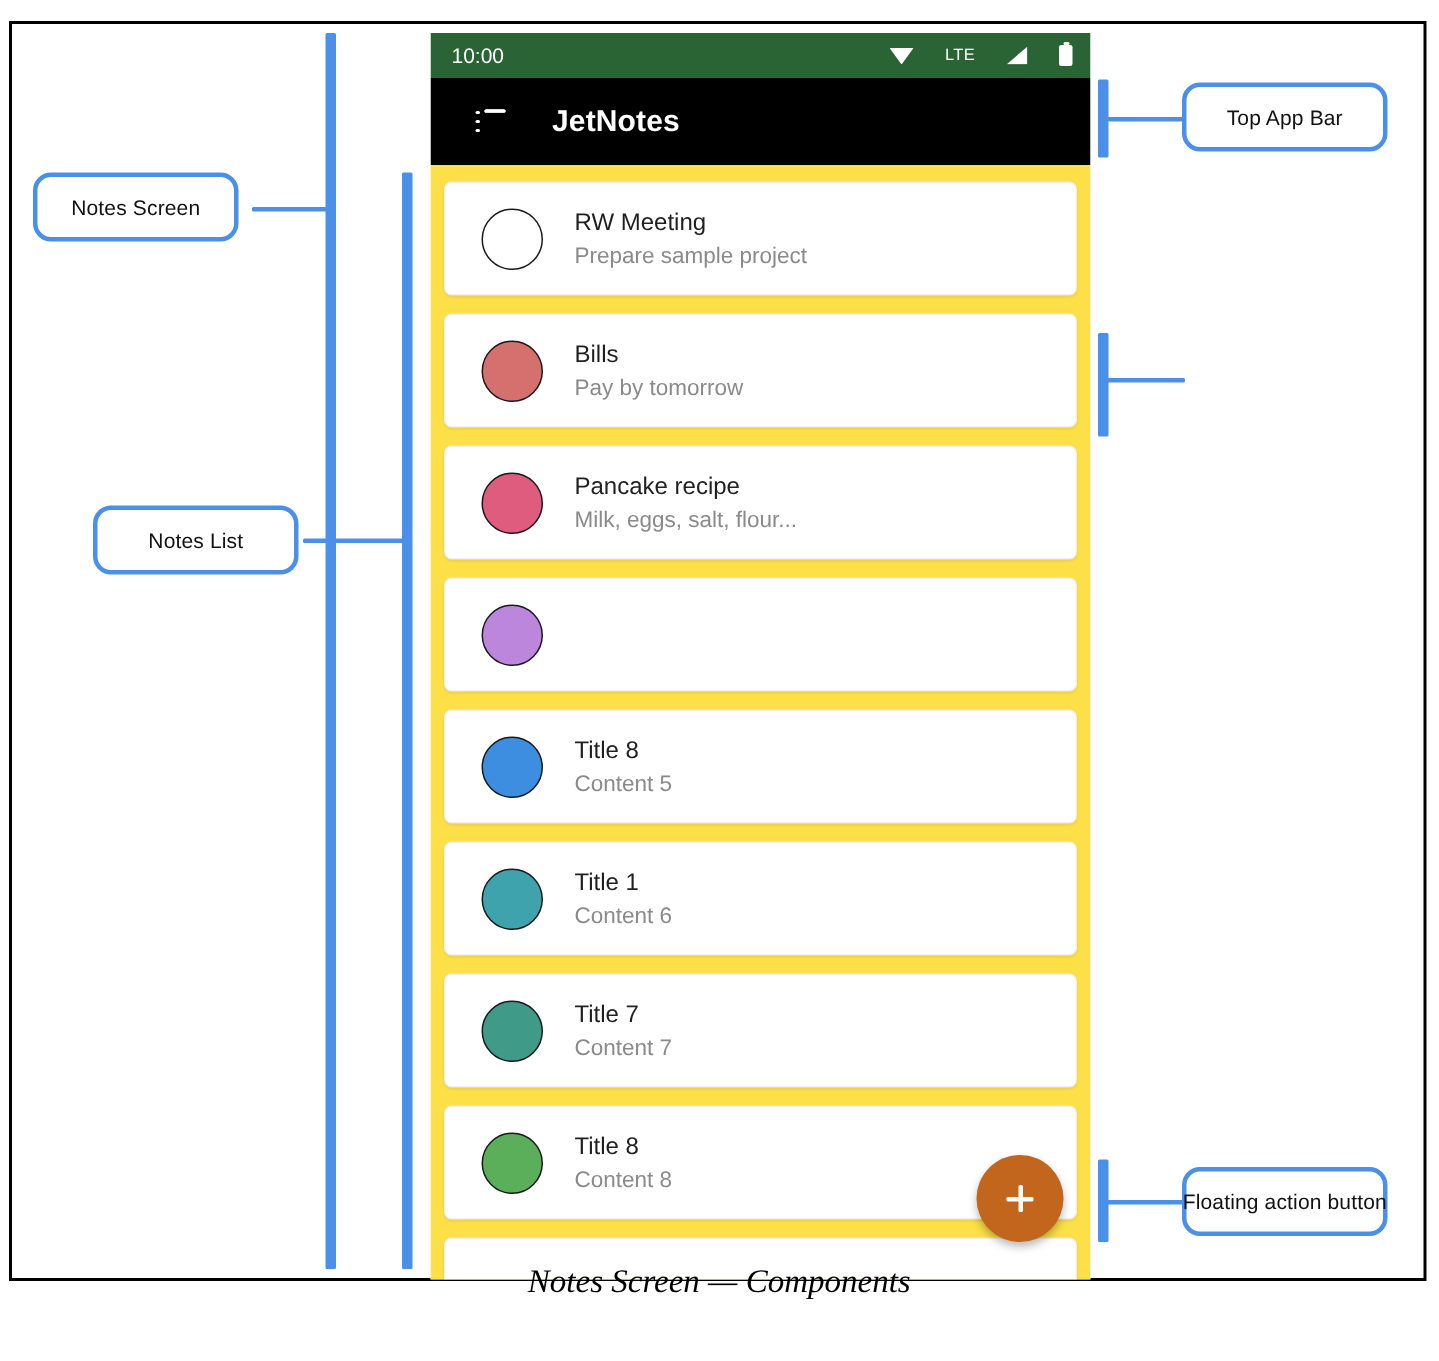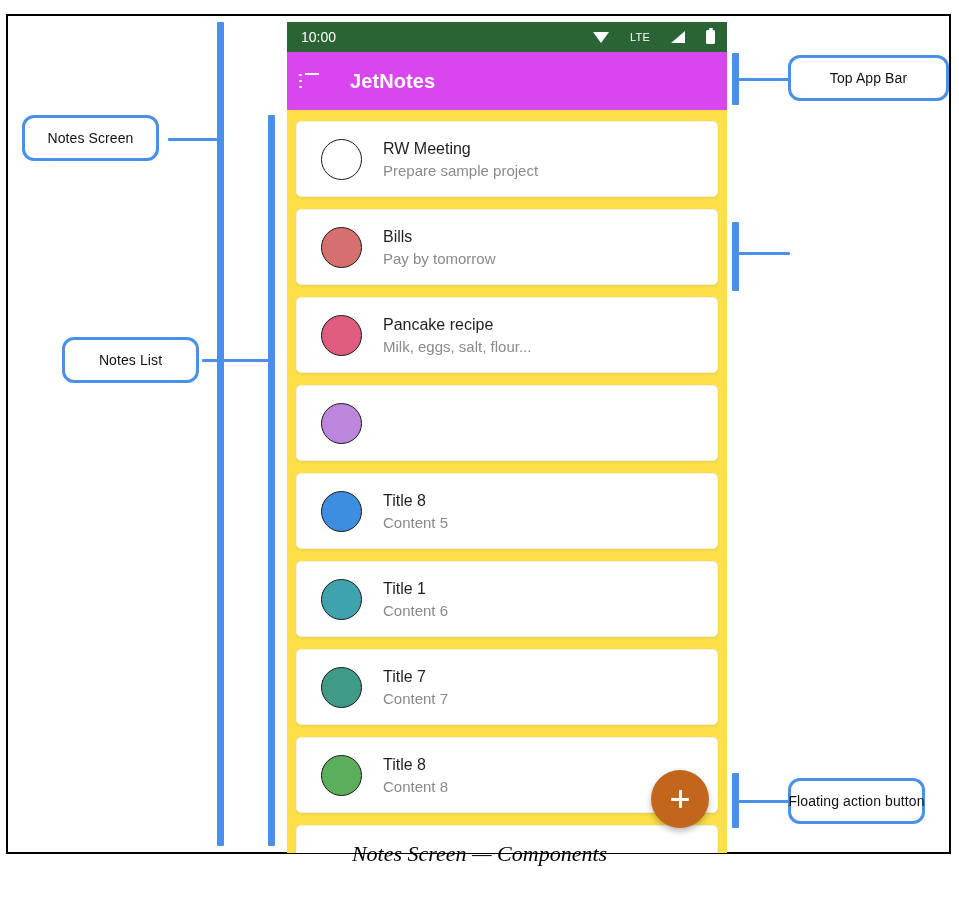--- a/index.html
+++ b/index.html
@@ -111,24 +111,24 @@
     content: "";
     position: absolute;
     left: 2.5px; top: -2.5px;
     width: 4px; height: 2.5px;
     background: #ffffff;
     border-radius: 1px;
   }
 
   .app-bar {
     height: 58px;
-    background: #d946ef;
-    display: flex;
-    align-items: center;
-    padding-left: 12px;
+    background: #000000;
+    display: flex;
+    align-items: center;
+    padding-left: 30px;
     box-sizing: border-box;
   }
   .icon-list {
     width: 20px;
     height: 16px;
     position: relative;
     flex: 0 0 auto;
   }
   .icon-list i {
     position: absolute;
@@ -272,21 +272,21 @@
 
   <div class="vbar" style="left:732px; top:53px; width:7px; height:52px;"></div>
   <div class="hbar" style="left:738px; top:78px; width:52px;"></div>
 
   <div class="vbar" style="left:732px; top:222px; width:7px; height:69px;"></div>
   <div class="hbar" style="left:738px; top:252px; width:52px;"></div>
 
   <div class="vbar" style="left:732px; top:773px; width:7px; height:55px;"></div>
   <div class="hbar" style="left:738px; top:800px; width:52px;"></div>
 
-  <div class="callout" style="left:788px; top:55px; width:161px; height:46px;">
+  <div class="callout" style="left:788px; top:55px; width:137px; height:46px;">
     <span>Top App Bar</span>
   </div>
 
 
   <div class="callout" style="left:788px; top:778px; width:137px; height:46px;">
     <span>Floating action button</span>
   </div>
 
   <div class="phone">
 

